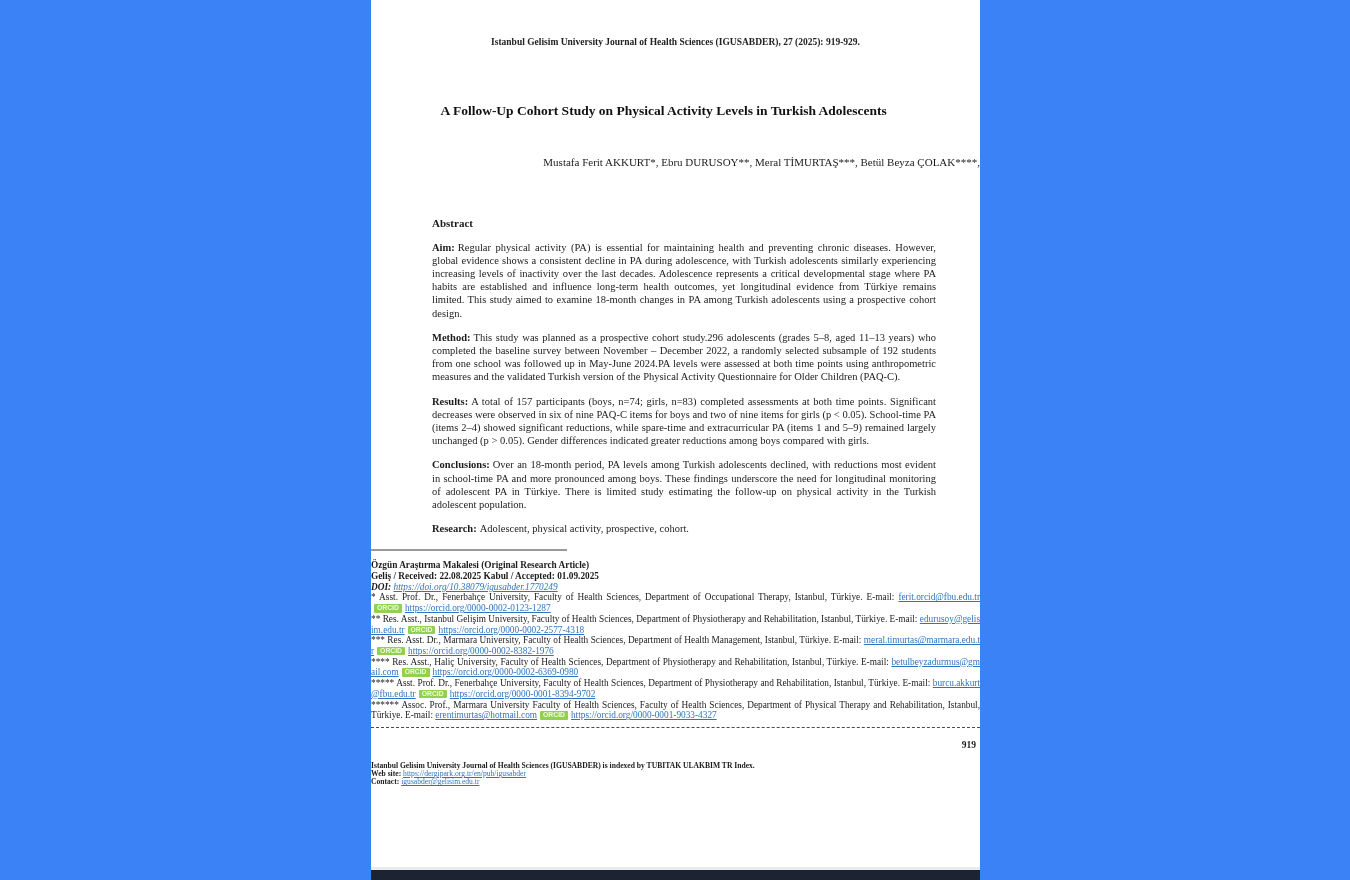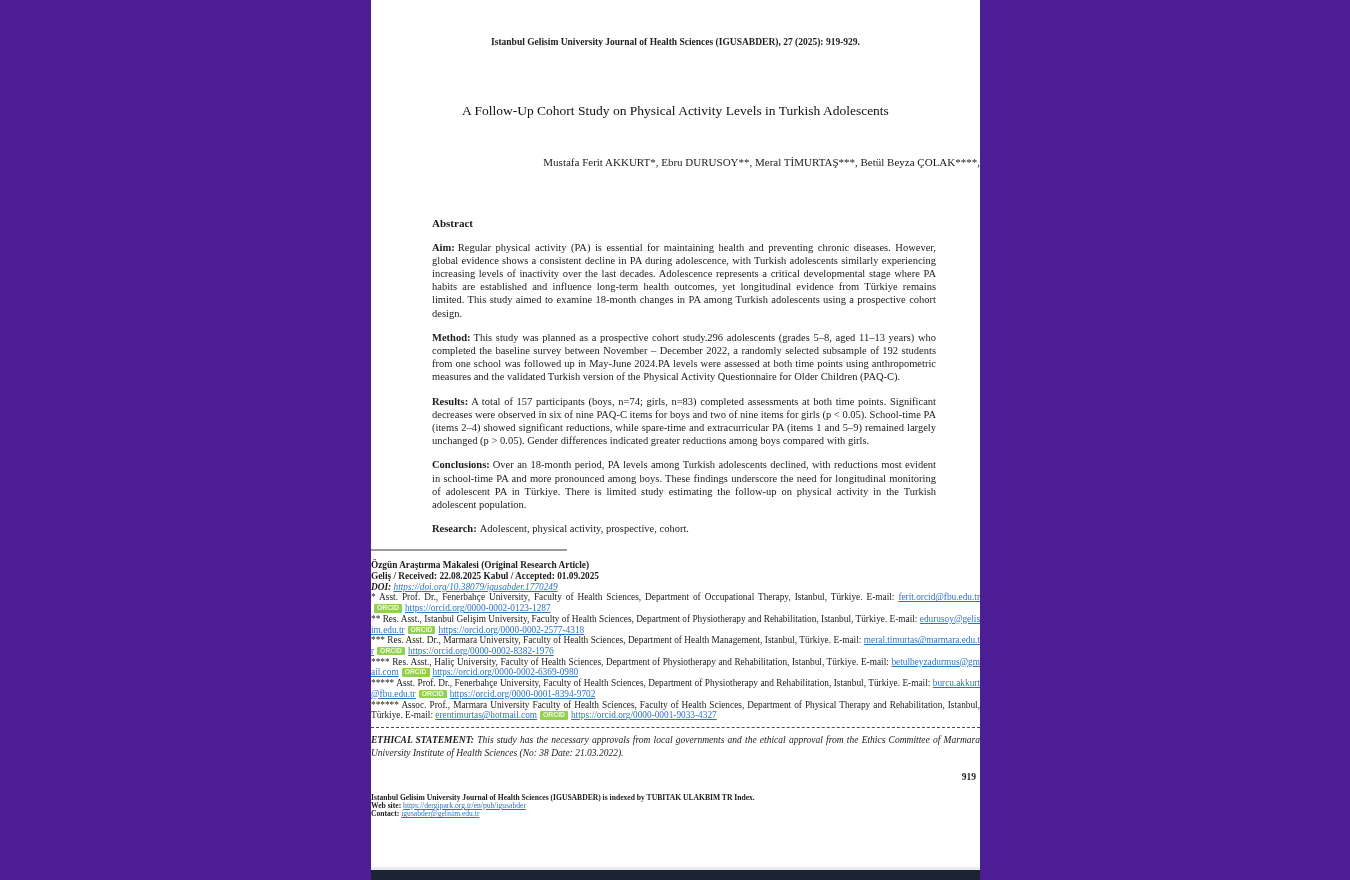--- a/index.html
+++ b/index.html
@@ -1,29 +1,29 @@
 <!DOCTYPE html>
 <html><head>
 <meta charset="utf-8">
 <style>
   html,body { margin:0; padding:0; background:#ffffff; }
   .canvas {
     position:relative; width:1350px; height:880px; overflow:hidden;
-    background:#4c1d95; font-family:"Liberation Serif", serif; color:#1b1b1b;
+    background:#3b82f6; font-family:"Liberation Serif", serif; color:#1b1b1b;
   }
   .page {
     position:absolute; left:371px; top:0; width:609px; height:880px;
     background:#ffffff; box-sizing:border-box; padding-top:36px;
   }
   .running-head {
     font-size:9.5px; font-weight:bold; text-align:center; line-height:12px; color:#222;
   }
   .title {
-    margin:54px auto 0 auto; max-width:470px; text-align:center;
-    font-size:13.5px; font-weight:normal; line-height:17.5px; color:#111;
+    margin:54px auto 0 auto; max-width:470px; text-align:left;
+    font-size:13.5px; font-weight:bold; line-height:17.5px; color:#111;
   }
   .authors { margin-top:33px; text-align:right; font-size:11px; line-height:18px; }
   .authors + .authors { margin-top:0; }
   .abstract-wrap { margin-left:61px; margin-right:44px; }
   .abstract-heading { margin-top:46px; font-size:11px; font-weight:bold; line-height:13px; }
   .para { margin:11px 0 0 0; font-size:10.5px; line-height:13.2px; text-align:justify; }
   .plabel { font-weight:bold; margin-right:3px; }
   .fn-sep { margin:14px 0 0 0; border:none; border-top:2px solid #9a9a9a; width:196px; margin-left:0; }
   .footnotes { margin-top:9px; font-size:9.3px; line-height:10.7px; text-align:justify; }
   .fn-line { margin:0; }
@@ -87,21 +87,20 @@
 
       <p class="fn-line"><span>**** Res. Asst., Haliç University, Faculty of Health Sciences, Department of Physiotherapy and Rehabilitation, Istanbul, Türkiye. E-mail:</span> <a class="link">betulbeyzadurmus@gmail.com</a><span class="orcid">ORCID</span><a class="link">https://orcid.org/0000-0002-6369-0980</a></p>
 
       <p class="fn-line"><span>***** Asst. Prof. Dr., Fenerbahçe University, Faculty of Health Sciences, Department of Physiotherapy and Rehabilitation, Istanbul, Türkiye. E-mail:</span> <a class="link">burcu.akkurt@fbu.edu.tr</a><span class="orcid">ORCID</span><a class="link">https://orcid.org/0000-0001-8394-9702</a></p>
 
       <p class="fn-line"><span>****** Assoc. Prof., Marmara University Faculty of Health Sciences, Faculty of Health Sciences, Department of Physical Therapy and Rehabilitation, Istanbul, Türkiye. E-mail:</span> <a class="link">erentimurtas@hotmail.com</a><span class="orcid">ORCID</span><a class="link">https://orcid.org/0000-0001-9033-4327</a></p>
     </div>
 
     <hr class="dashed-sep">
 
-    <p class="ethical"><span class="bold">ETHICAL STATEMENT:</span> <span>This study has the necessary approvals from local governments and the ethical approval from the Ethics Committee of Marmara University Institute of Health Sciences (No: 38 Date: 21.03.2022).</span></p>
 
     <div class="page-num">919</div>
 
     <div class="footer">
       <p class="fline f1">Istanbul Gelisim University Journal of Health Sciences (IGUSABDER) is indexed by TUBITAK ULAKBIM TR Index.</p>
       <p class="fline"><span class="flabel">Web site:</span> <a class="link">https://dergipark.org.tr/en/pub/igusabder</a></p>
       <p class="fline"><span class="flabel">Contact:</span> <a class="link">igusabder@gelisim.edu.tr</a></p>
     </div>
 
     <div class="bottom-gray"></div>

